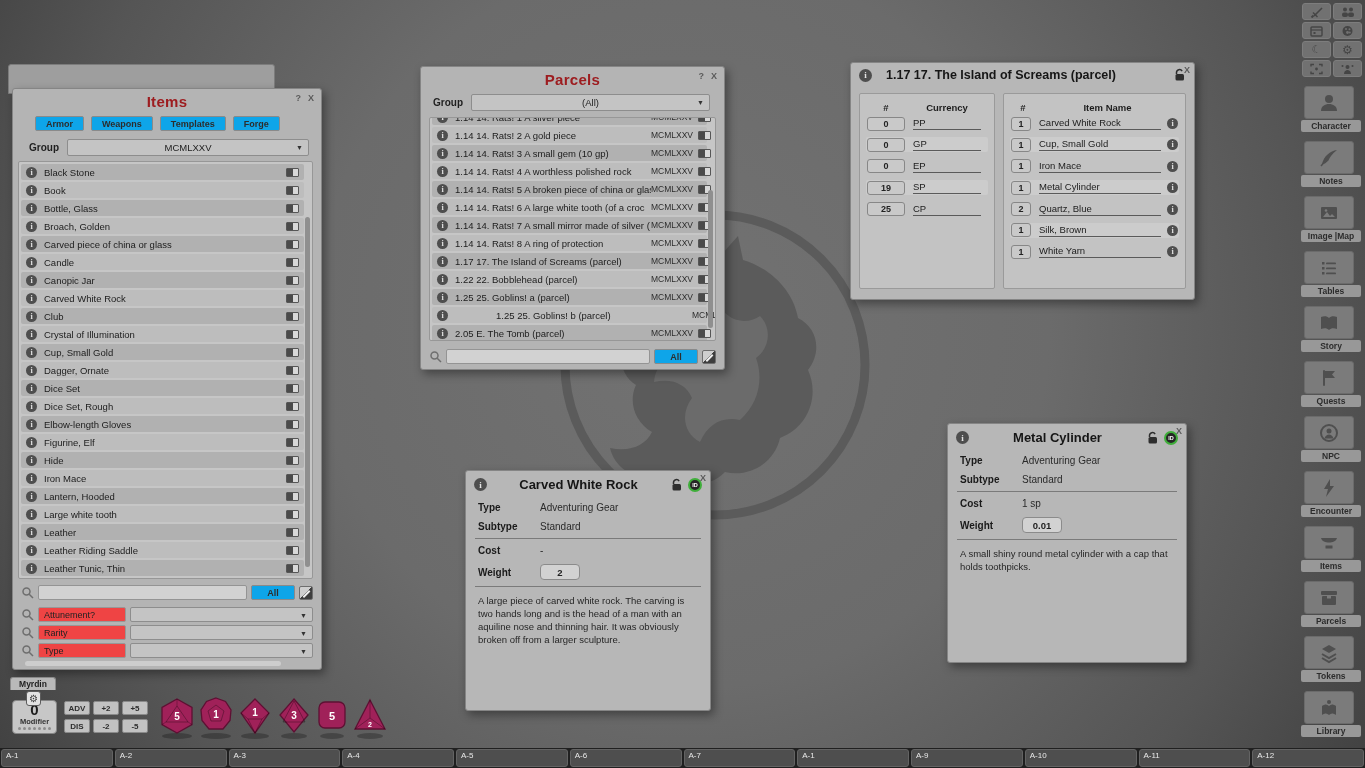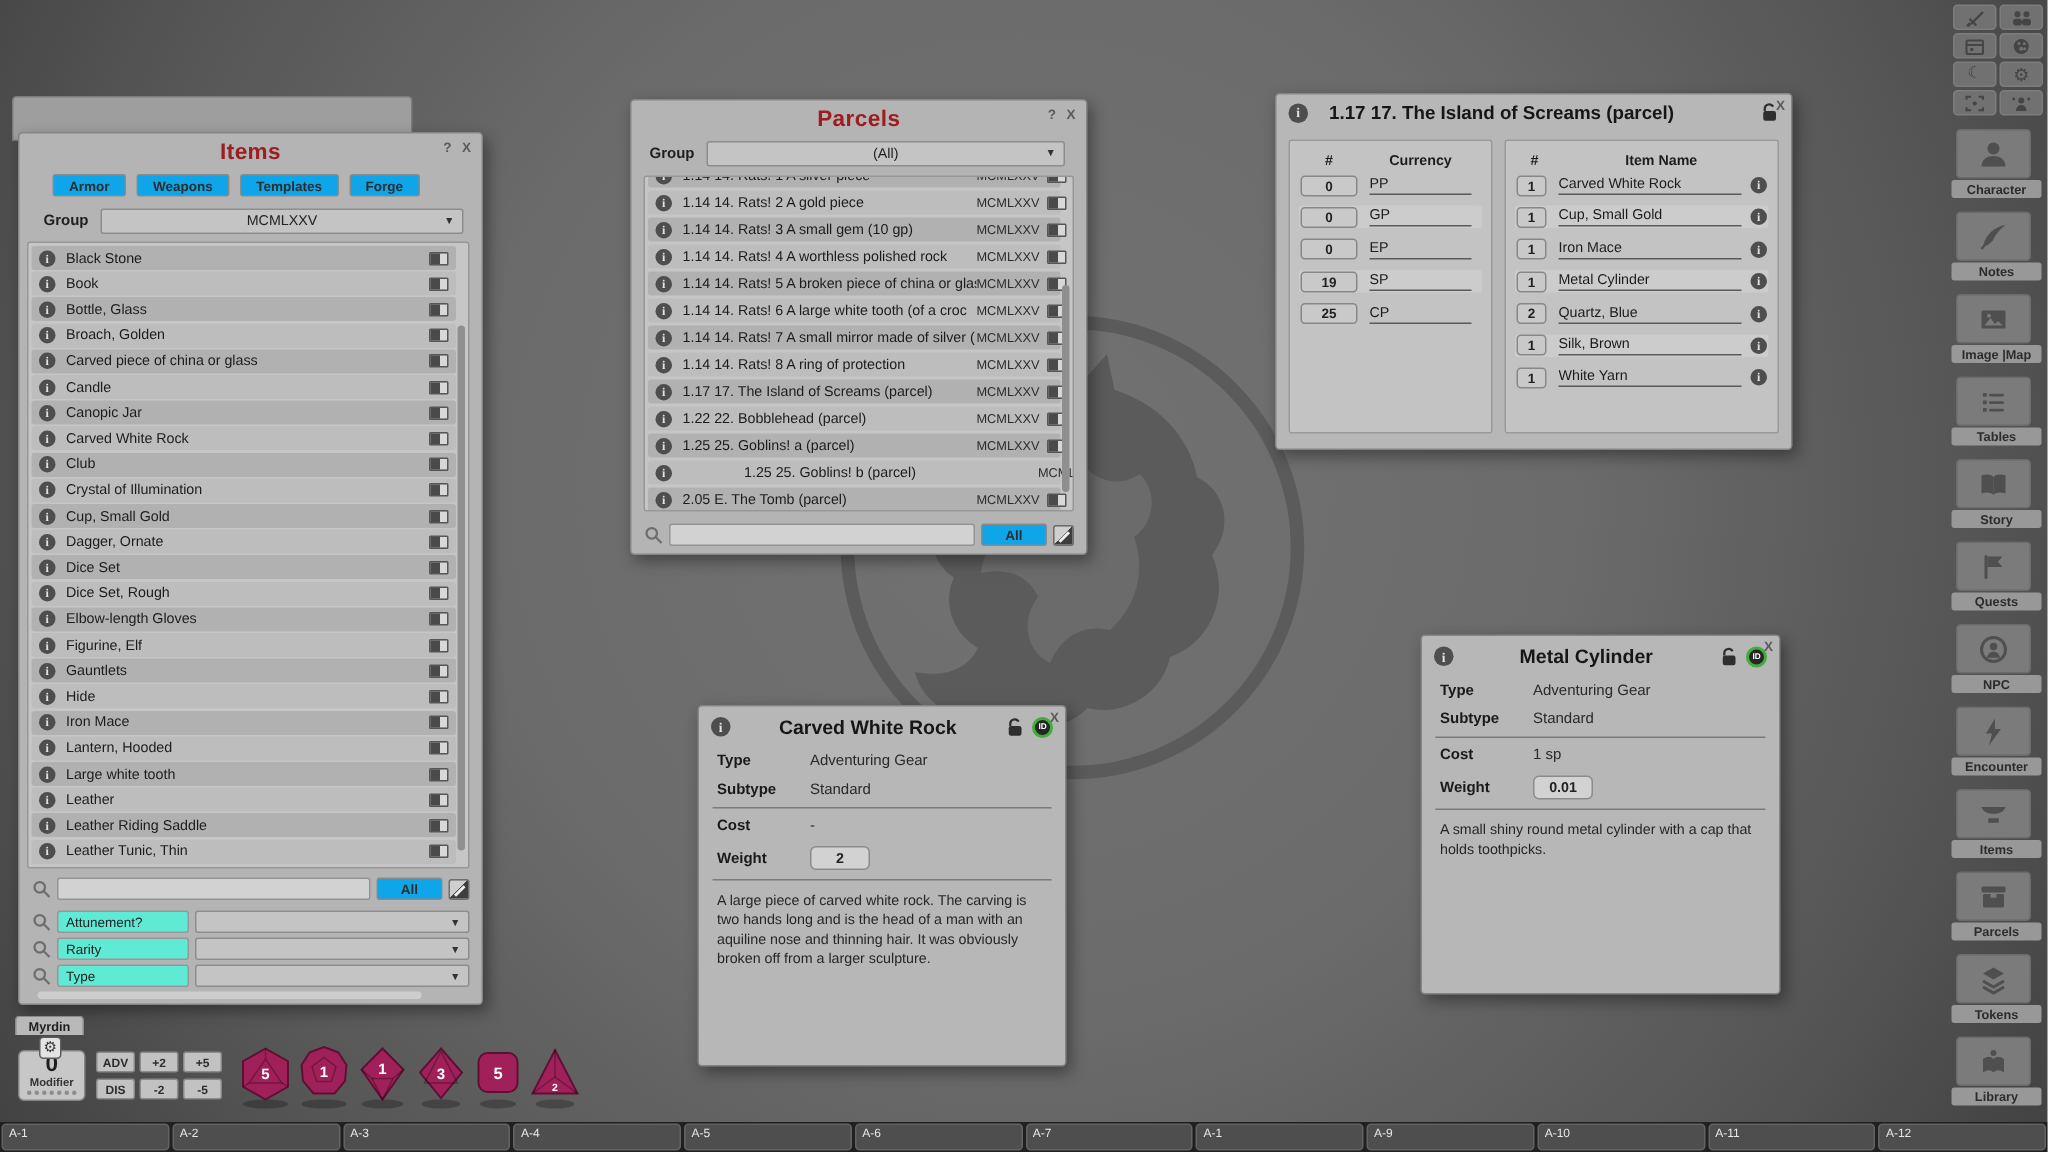--- a/index.html
+++ b/index.html
@@ -31,21 +31,21 @@
   .info::before { content:"i"; }
   .idtog { width:13px; height:9px; border:1px solid #565656; border-radius:1px; flex:none;
            background:linear-gradient(90deg,#4a4a4a 0 55%, #d8d8d8 55%); }
   .sbar { position:absolute; width:5px; border-radius:3px; background:#8f8f8f; }
   .searchrow { position:absolute; display:flex; align-items:center; gap:4px; }
   .sinput { background:#d2d2d2; border:1px solid #949494; border-radius:2px; height:15px; flex:1; font-size:9px; padding:0 4px; font-family:"Liberation Sans",sans-serif;}
   .allbtn { width:44px; height:15px; }
   .editicon { width:14px; height:14px; border:1px solid #6e6e6e; border-radius:2px; flex:none;
               background:linear-gradient(135deg,#cfcfcf 0 48%, #3e3e3e 48%); position:relative;}
   .editicon::after { content:""; position:absolute; left:2px; top:6px; width:9px; height:2px; background:#efefef; transform:rotate(-45deg);}
-  .filterlabel { background:#5eead4; border:1px solid #979797; border-radius:2px; width:88px; height:15px;
+  .filterlabel { background:#ef4444; border:1px solid #979797; border-radius:2px; width:88px; height:15px;
                  font-size:9px; color:#222; display:flex; align-items:center; padding-left:5px; flex:none;}
   .panel { position:absolute; background:#c3c3c3; border:1px solid #9a9a9a; border-radius:2px; padding:4px 6px;}
   .phead { display:flex; font-size:9.5px; font-weight:bold; color:#1d1d1d; height:18px; align-items:center;}
   .prow { display:flex; align-items:center; height:15px; margin-bottom:6.4px; border-radius:2px; padding:0 1px;}
   .prow:nth-child(even) { background:#cccccc; }
   .qtybox { background:#c9c9c9; border:1px solid #878787; border-radius:3px; height:14px; font-size:9px;
             font-weight:bold; color:#222; display:inline-flex; align-items:center; justify-content:center; flex:none;}
   .uline { flex:1; font-size:9.5px; color:#1c1c1c; border-bottom:1px solid #5a5a5a; margin:0 6px 0 8px;
            padding-bottom:1px; white-space:nowrap; overflow:hidden;}
   .dtitle { font-size:13px; font-weight:bold; color:#161616; }
@@ -212,26 +212,20 @@
         <span class="idtog"></span>
       </div>
         <div class="lrow">
         <span class="info"></span>
         <span class="iname">Figurine, Elf</span>
         <span style="flex:1"></span>
         <span class="idtog"></span>
       </div>
         <div class="lrow">
         <span class="info"></span>
-        <span class="iname">Gauntlets</span>
-        <span style="flex:1"></span>
-        <span class="idtog"></span>
-      </div>
-        <div class="lrow">
-        <span class="info"></span>
         <span class="iname">Hide</span>
         <span style="flex:1"></span>
         <span class="idtog"></span>
       </div>
         <div class="lrow">
         <span class="info"></span>
         <span class="iname">Iron Mace</span>
         <span style="flex:1"></span>
         <span class="idtog"></span>
       </div>

